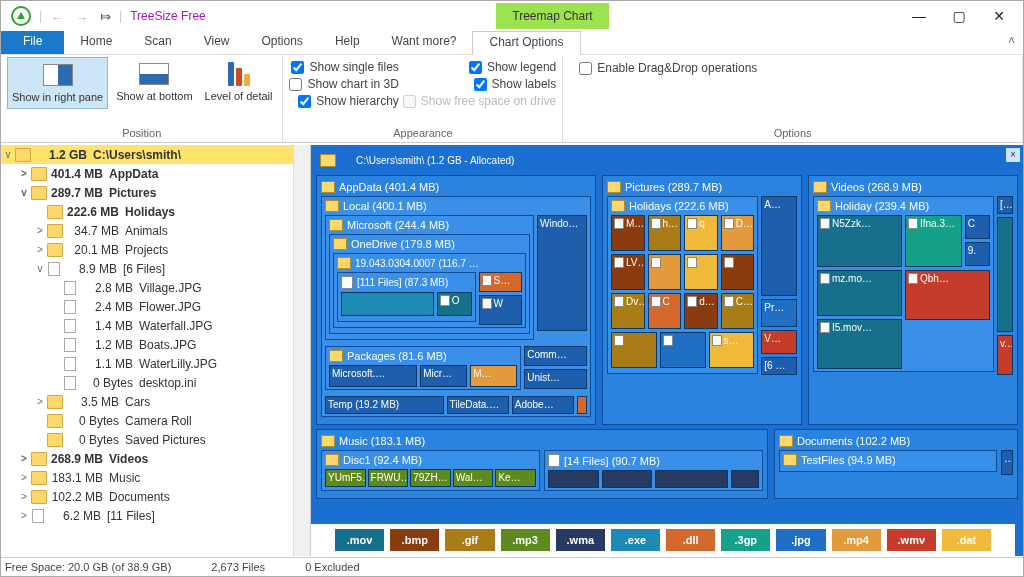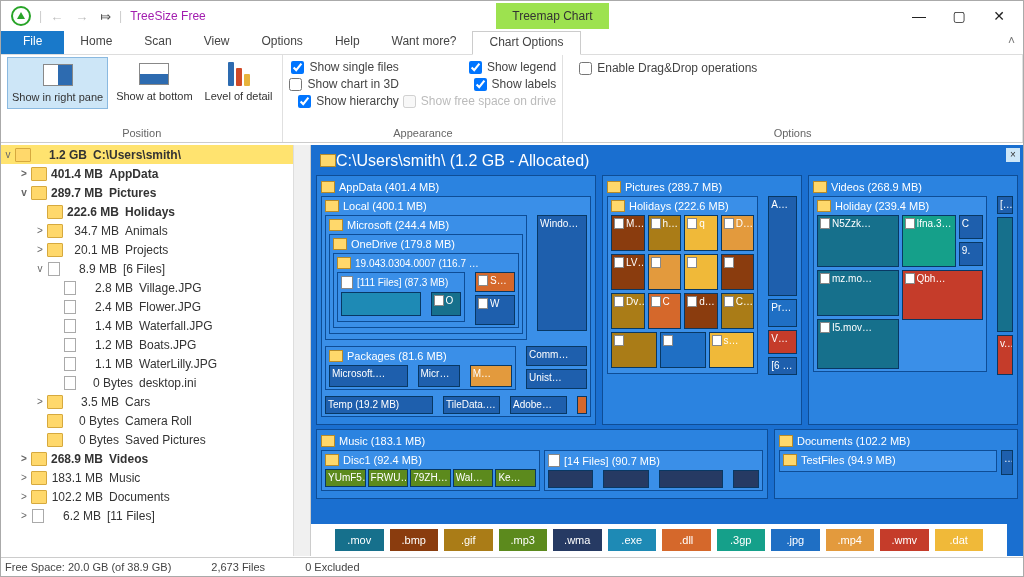--- a/index.html
+++ b/index.html
@@ -52,47 +52,47 @@
 .tree-row .file-ico{width:12px;height:14px;background:#fff;border:1px solid #aaa;margin:0 3px 0 1px;}
 .tree-row .size{min-width:60px;text-align:right;color:#333;padding-right:6px;}
 .tree-row .name{color:#333;}
 .tree-row.bold{font-weight:700;}
 .tree-row.root{background:#ffe36f;}
 .tree-row.root .name{font-weight:700;}
 .scroll-v{width:17px;background:#f0f0f0;border-left:1px solid #ddd;}
 
 .chart-pane{flex:1;background:#1a6fd0;position:relative;padding:5px;overflow:hidden;}
 .chart-pane .close-x{position:absolute;top:3px;right:3px;width:14px;height:14px;background:#cde6f7;font-size:10px;text-align:center;line-height:14px;color:#333;}
-.path-bar{display:flex;align-items:center;gap:0;color:#fff;font-size:16px;padding:2px 4px;height:21px;}
+.path-bar{display:flex;align-items:center;gap:20px;color:#fff;font-size:10px;padding:2px 4px;height:21px;}
 .path-bar .folder-ico{width:16px;height:13px;background:#ffd86b;border:1px solid #b58a2a;}
 .treemap-row{display:flex;gap:6px;margin-top:4px;}
 .treemap-col{background:#2b83e0;border:1px solid #0e4d96;padding:4px;}
 .block-label{display:flex;align-items:center;gap:4px;color:#fff;font-size:11px;padding:1px 0 3px 0;white-space:nowrap;overflow:hidden;}
 .block-label .folder-ico{width:14px;height:12px;background:#ffd86b;border:1px solid #b58a2a;flex-shrink:0;}
 .block-label .files-ico{width:12px;height:13px;background:#fff;border:1px solid #888;flex-shrink:0;}
 .subblock{border:1px solid #0e4d96;background:#3a8fe8;margin-bottom:3px;padding:2px 3px;}
-.tile-row{display:flex;gap:10px;}
+.tile-row{display:flex;gap:3px;}
 .tile{border:1px solid #083864;font-size:10px;color:#fff;display:flex;align-items:flex-start;padding:2px;overflow:hidden;white-space:nowrap;}
 .tile .file-dot{width:10px;height:11px;background:#fff;border:1px solid #888;margin-right:2px;flex-shrink:0;}
 .c-mov{background:#16708c;}
 .c-bmp{background:#8a3c0e;}
 .c-gif{background:#aa7c17;}
 .c-mp3{background:#5c8a1d;}
 .c-wma{background:#263a63;}
 .c-exe{background:#1e8ab5;}
 .c-dll{background:#d5682b;}
 .c-3gp{background:#15a08a;}
 .c-jpg{background:#1f6fc4;}
 .c-mp4{background:#e39a3d;}
 .c-wmv{background:#c53c2a;}
 .c-dat{background:#f0b939;}
 .c-blue{background:#3a8fe8;}
 .c-dkblue{background:#1e5fad;}
 
-.ext-legend{position:absolute;bottom:0;left:0;right:16px;background:#fff;padding:5px 24px;display:flex;gap:6px;border-top:2px solid #1a6fd0;}
+.ext-legend{position:absolute;bottom:0;left:0;right:8px;background:#fff;padding:5px 24px;display:flex;gap:6px;border-top:2px solid #1a6fd0;font-weight:bold;}
 .ext-legend .ext{flex:1;text-align:center;color:#fff;font-size:11px;padding:5px 0;}
 
 .statusbar{position:absolute;bottom:0;left:0;right:0;height:19px;border-top:1px solid #ccc;display:flex;align-items:center;font-size:11px;color:#444;padding:0 4px;background:#fff;}
 .statusbar span{padding-right:40px;}
 </style>
 </head>
 <body>
 
 <div class="titlebar">
   <span class="app-icon"></span>

